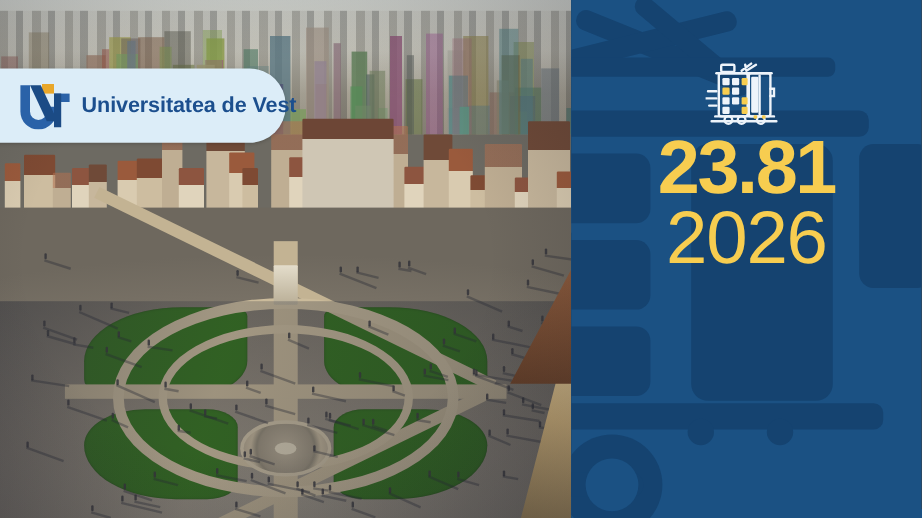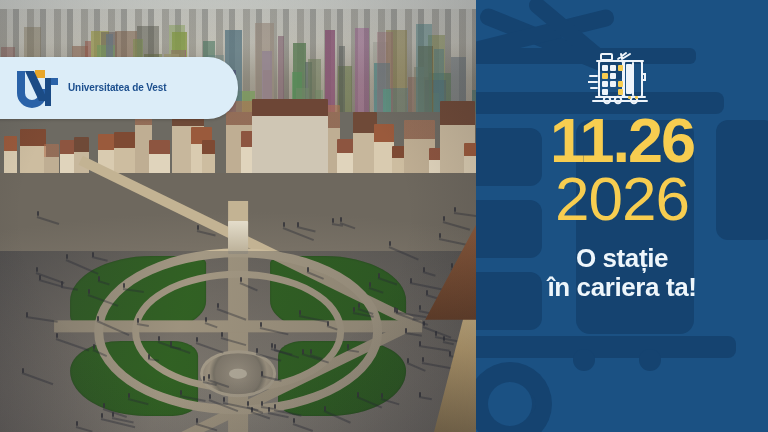--- a/index.html
+++ b/index.html
@@ -105,21 +105,21 @@
   .uvt-badge{
     position:absolute;left:-14px;top:57px;
     width:252px;height:62px;
     background:#dcedf8;
     border-radius:0 30px 30px 0;
     display:flex;align-items:center;
     box-shadow:0 1px 3px rgba(0,0,0,.18);
   }
   .uvt-mark{margin-left:28px;width:46px;height:40px;flex:none;}
   .uvt-text{margin-left:8px;line-height:1.06;}
-  .uvt-l1{font-size:10px;font-weight:bold;color:#1c4f8e;letter-spacing:-.1px;white-space:nowrap;}
+  .uvt-l1{font-size:18px;font-weight:bold;color:#1c4f8e;letter-spacing:-.1px;white-space:nowrap;}
   .uvt-l2{font-size:14px;font-weight:bold;color:#e9a72a;letter-spacing:-.1px;white-space:nowrap;}
 
   
   .panel{
     position:absolute;left:476px;top:0;width:292px;height:432px;
     background:#1b5183;overflow:hidden;
   }
   .wm{position:absolute;fill:#154370;}
   .panel-inner{position:relative;z-index:2;height:100%;
     display:flex;flex-direction:column;align-items:center;}
@@ -540,22 +540,18 @@
             <rect x="30" y="31" width="5" height="6" rx="1"></rect>
             <rect x="30" y="39" width="5" height="6" rx="1"></rect>
             <rect x="40" y="46" width="3" height="3" rx="1"></rect>
             <rect x="47" y="46" width="3" height="3" rx="1"></rect>
           </g>
         </svg>
         <div class="nc-words">
         </div>
       </div>
 
-      <div class="d-day">11.26</div>
+      <div class="d-day">23.81</div>
       <div class="d-year">2026</div>
 
-      <div class="tag">
-        <div>O stație</div>
-        <div>în cariera ta!</div>
-      </div>
     </div>
   </div>
 </div>
 
 </body></html>

